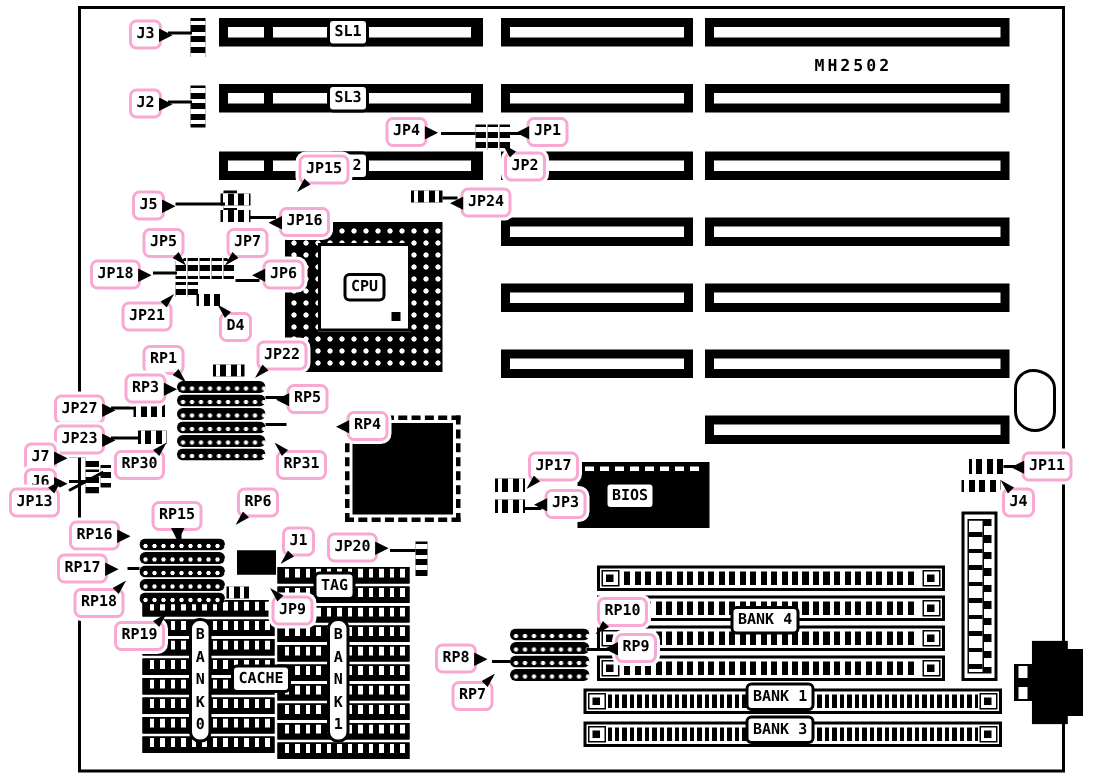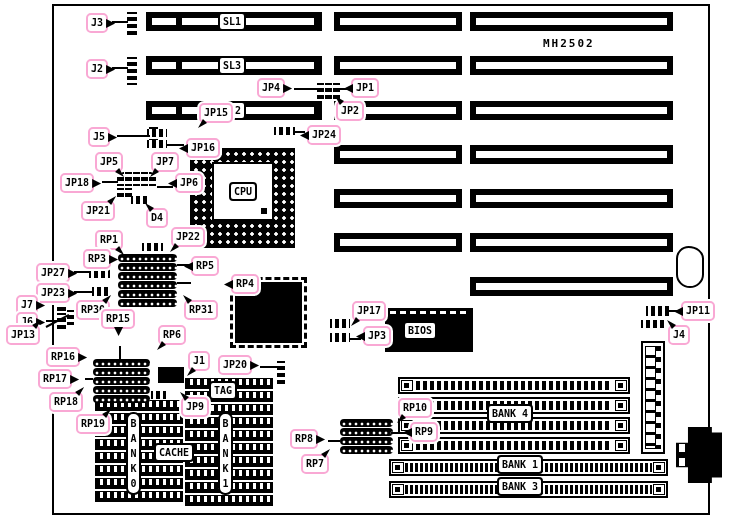--- a/index.html
+++ b/index.html
@@ -280,21 +280,21 @@
     <div class="callout" style="left: 83px; top: 249px;">RP3<span class="tail r"></span></div>
     <div class="callout" style="left: 191px; top: 256px;">RP5<span class="tail l"></span></div>
     <div class="callout" style="left: 191px; top: 274px; margin-left: 40px;">RP4<span class="tail l"></span></div>
     <div class="callout" style="left: 36px; top: 263px;">JP27<span class="tail r"></span></div>
     <div class="callout" style="left: 36px; top: 283px;">JP23<span class="tail r"></span></div>
     <div class="callout" style="left: 16px; top: 295px;">J7<span class="tail r"></span></div>
     <div class="callout" style="left: 16px; top: 312px;">J6<span class="tail r"></span></div>
     <div class="callout" style="left: 76px; top: 300px;">RP30<span class="tail tr"></span></div>
     <div class="callout" style="left: 184px; top: 300px;">RP31<span class="tail tl"></span></div>
     <div class="callout" style="left: 6px; top: 325px;">JP13<span class="tail tr"></span></div>
-    <div class="callout" style="left: 101px; top: 309px;">RP15<span class="tail b"></span></div>
+    <div class="callout" style="left: 101px; top: 334px;">RP15<span class="tail b"></span></div>
     <div class="callout" style="left: 146px; top: 325px; margin-left: 12px;">RP6<span class="tail bl"></span></div>
     <div class="callout" style="left: 46px; top: 347px;">RP16<span class="tail r"></span></div>
     <div class="callout" style="left: 38px; top: 369px;">RP17<span class="tail r"></span></div>
     <div class="callout" style="left: 49px; top: 392px;">RP18<span class="tail tr"></span></div>
     <div class="callout" style="left: 76px; top: 414px;">RP19<span class="tail tr"></span></div>
     <div class="callout" style="left: 188px; top: 351px;">J1<span class="tail bl"></span></div>
     <div class="callout" style="left: 218px; top: 355px;">JP20<span class="tail r"></span></div>
     <div class="callout" style="left: 181px; top: 397px;">JP9<span class="tail tl"></span></div>
     <div class="callout" style="left: 352px; top: 301px;">JP17<span class="tail bl"></span></div>
     <div class="callout" style="left: 363px; top: 326px;">JP3<span class="tail l"></span></div>

